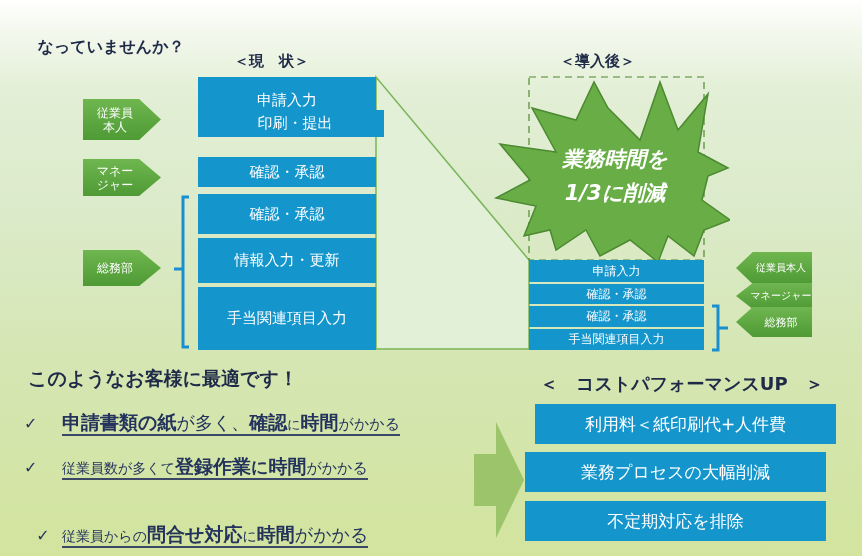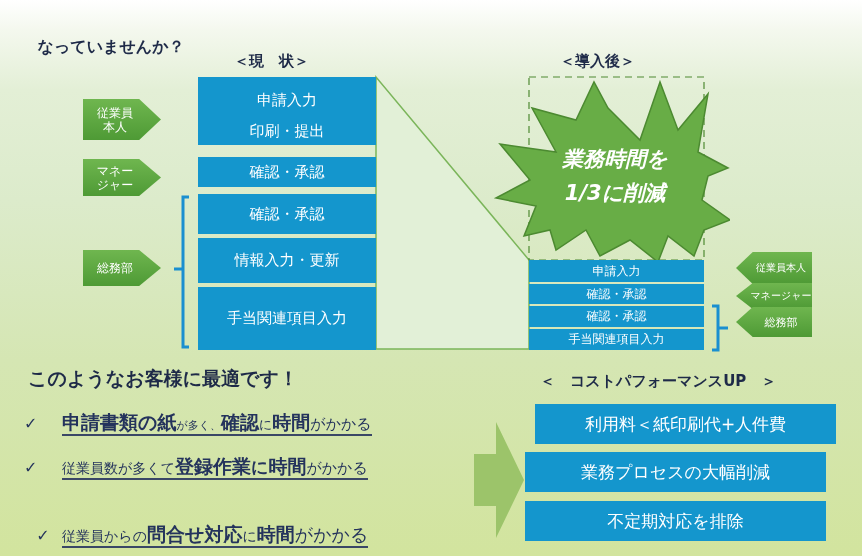--- a/index.html
+++ b/index.html
@@ -42,21 +42,21 @@
 
   <div class="abs section-label" style="left:234px; top:52px;">＜現　状＞</div>
   <div class="abs section-label" style="left:560px; top:52px;">＜導入後＞</div>
 
   <svg class="abs" style="left:0; top:0;" width="862" height="556">
     <polygon points="376,77 376,349 529,349 529,260" fill="#e2f0d7" stroke="#7bb55a" stroke-width="1.5"></polygon>
     <rect x="529" y="77" width="175" height="183" fill="none" stroke="#4f8a33" stroke-width="1.2" stroke-dasharray="7,5"></rect>
   </svg>
 
   <div class="blue cur" style="top:77px; height:46px;">申請入力</div>
-  <div class="blue cur" style="top:118px; height:27px;">印刷・提出</div>
+  <div class="blue cur" style="top:110px; height:27px;padding-left:8px;">印刷・提出</div>
   <div class="blue cur" style="top:157px; height:30px;">確認・承認</div>
   <div class="blue cur" style="top:194px; height:40px;">確認・承認</div>
   <div class="blue cur" style="top:238px; height:45px;">情報入力・更新</div>
   <div class="blue cur" style="top:287px; height:63px;">手当関連項目入力</div>
 
   <div class="role role-r" style="left:83px; top:99px; width:78px; height:41px;">
     <div>
         <div>従業員</div>
         <div>本人</div>
       </div>
@@ -92,33 +92,33 @@
     <path d="M2,2 L8,2 L8,24 L18,24 M8,24 L8,46 L2,46" fill="none" stroke="#1a8fd0" stroke-width="3"></path>
   </svg>
 
   <div class="role role-l" style="left:736px; top:252px; width:76px; height:32px;">従業員本人</div>
   <div class="role role-l" style="left:736px; top:283px; width:76px; height:26px;">マネージャー</div>
   <div class="role role-l" style="left:736px; top:307px; width:76px; height:30px; font-size:11px;">総務部</div>
 
   <div class="abs subtitle">このようなお客様に最適です！</div>
 
   <div class="check-row" style="top:410px;">
-    <span class="tick">✓</span><span class="line"><span class="b" style="font-size:19px">申請書類の紙</span><span style="font-size:11px">が多く、</span><span class="b" style="font-size:19px">確認</span><span style="font-size:13px">に</span><span class="b" style="font-size:19px">時間</span><span style="font-size:15px">がかかる</span></span>
+    <span class="tick">✓</span><span class="line"><span class="b" style="font-size:19px">申請書類の紙</span><span style="font-size:18px">が多く、</span><span class="b" style="font-size:19px">確認</span><span style="font-size:13px">に</span><span class="b" style="font-size:19px">時間</span><span style="font-size:15px">がかかる</span></span>
   </div>
 
   <div class="check-row" style="top:454px;">
     <span class="tick">✓</span><span class="line"><span style="font-size:14px">従業員数が多くて</span><span class="b" style="font-size:19px">登録作業</span><span class="b" style="font-size:17px">に</span><span class="b" style="font-size:19px">時間</span><span style="font-size:15px">がかかる</span></span>
   </div>
 
   <div class="check-row" style="top:522px;text-align:center;">
     <span class="tick">✓</span><span class="line"><span style="font-size:14px">従業員からの</span><span class="b" style="font-size:19px">問合せ対応</span><span style="font-size:14px">に</span><span class="b" style="font-size:19px">時間</span><span style="font-size:18px">がかかる</span></span>
   </div>
 
   <svg class="abs" style="left:470px; top:420px;" width="60" height="120">
     <polygon points="4,34 26,34 26,2 54,60 26,118 26,86 4,86" fill="#9cc46a"></polygon>
   </svg>
 
-  <div class="abs section-label" style="left:540px; top:372px; font-size:15px;">＜　コストパフォーマンスUP　＞</div>
+  <div class="abs section-label" style="left:540px; top:372px; font-size:18px;">＜　コストパフォーマンスUP　＞</div>
   <div class="blue benefit" style="top:404px;margin-left:10px;">利用料＜紙印刷代+人件費</div>
   <div class="blue benefit" style="top:452px;">業務プロセスの大幅削減</div>
   <div class="blue benefit" style="top:501px;">不定期対応を排除</div>
 
 </div>
 
 </body></html>

